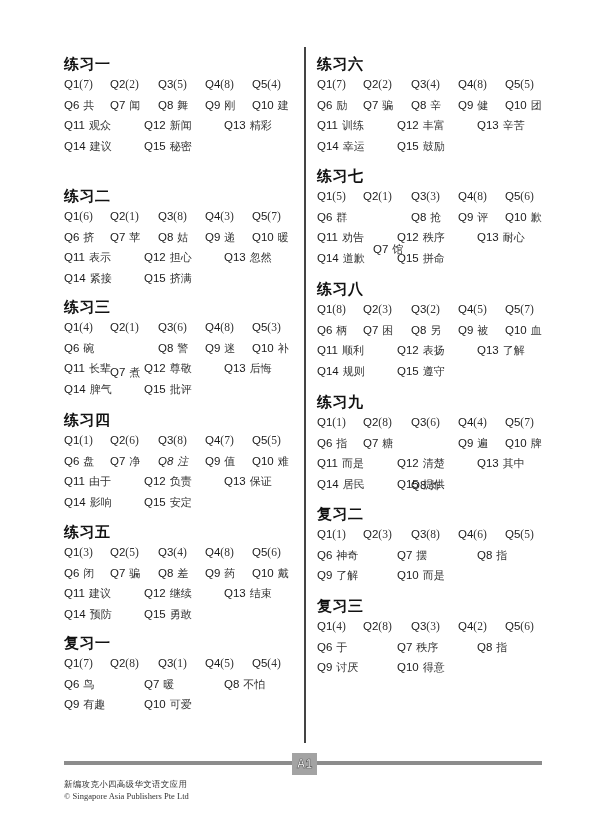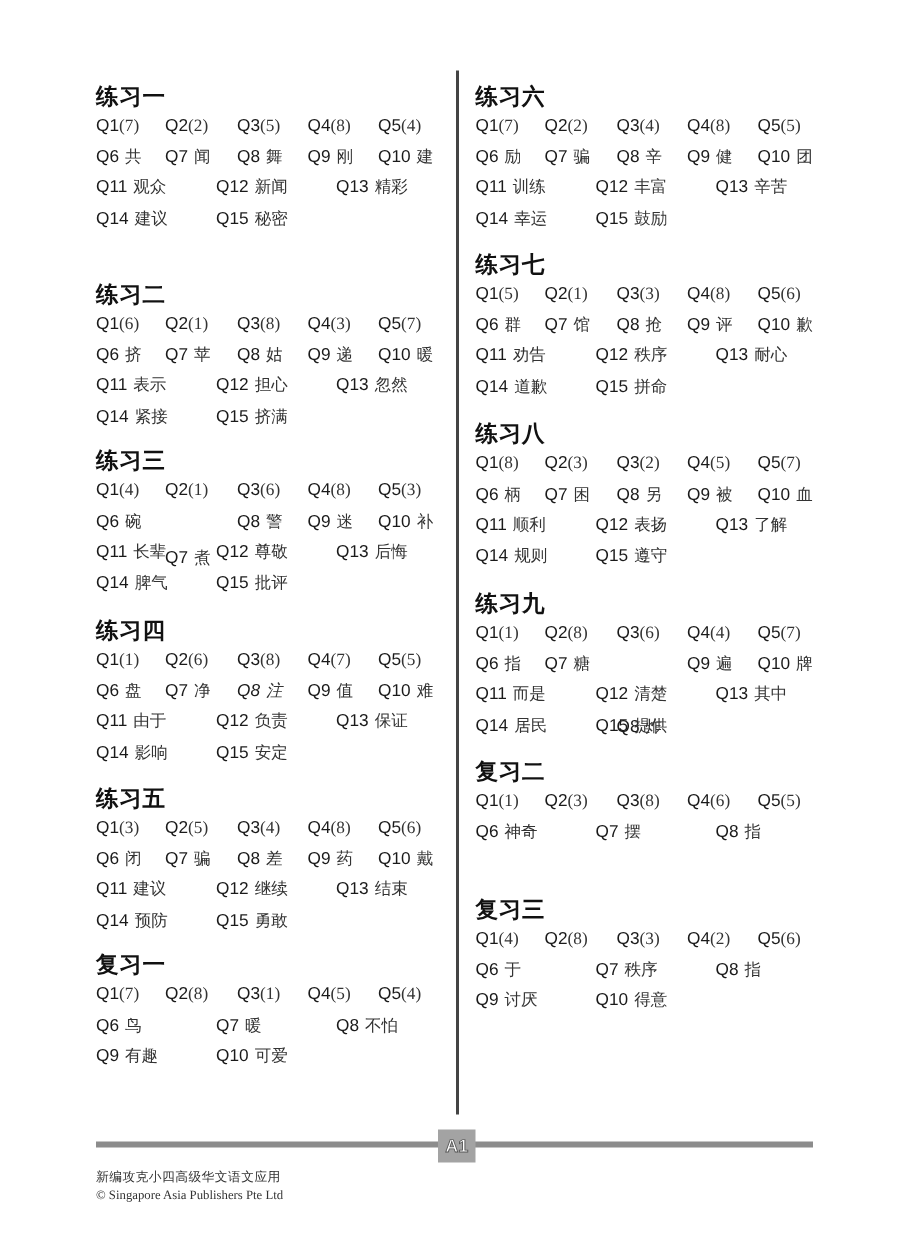--- a/index.html
+++ b/index.html
@@ -208,21 +208,21 @@
         <div class="sec-title">练习七</div>
         <div class="row">
           <span class="cell" style="left: 0px;"><span class="q">Q1</span><span class="paren">(5)</span></span>
           <span class="cell" style="left: 46px;"><span class="q">Q2</span><span class="paren">(1)</span></span>
           <span class="cell" style="left: 94px;"><span class="q">Q3</span><span class="paren">(3)</span></span>
           <span class="cell" style="left: 141px;"><span class="q">Q4</span><span class="paren">(8)</span></span>
           <span class="cell" style="left: 188px;"><span class="q">Q5</span><span class="paren">(6)</span></span>
         </div>
         <div class="row">
           <span class="cell" style="left: 0px;"><span class="q">Q6</span><span class="ans">群</span></span>
-          <span class="cell" style="left: 46px;"><span class="q">Q7</span><span class="ans">馆</span></span>
+          <span class="cell" style="left: 56px; margin-top: 32px;"><span class="q">Q7</span><span class="ans">馆</span></span>
           <span class="cell" style="left: 94px;"><span class="q">Q8</span><span class="ans">抢</span></span>
           <span class="cell" style="left: 141px;"><span class="q">Q9</span><span class="ans">评</span></span>
           <span class="cell" style="left: 188px;"><span class="q">Q10</span><span class="ans">歉</span></span>
         </div>
         <div class="row">
           <span class="cell" style="left: 0px;"><span class="q">Q11</span><span class="ans">劝告</span></span>
           <span class="cell" style="left: 80px;"><span class="q">Q12</span><span class="ans">秩序</span></span>
           <span class="cell" style="left: 160px;"><span class="q">Q13</span><span class="ans">耐心</span></span>
         </div>
         <div class="row">
@@ -288,20 +288,24 @@
           <span class="cell" style="left: 0px;"><span class="q">Q1</span><span class="paren">(1)</span></span>
           <span class="cell" style="left: 46px;"><span class="q">Q2</span><span class="paren">(3)</span></span>
           <span class="cell" style="left: 94px;"><span class="q">Q3</span><span class="paren">(8)</span></span>
           <span class="cell" style="left: 141px;"><span class="q">Q4</span><span class="paren">(6)</span></span>
           <span class="cell" style="left: 188px;"><span class="q">Q5</span><span class="paren">(5)</span></span>
         </div>
         <div class="row">
           <span class="cell" style="left: 0px;"><span class="q">Q6</span><span class="ans">神奇</span></span>
           <span class="cell" style="left: 80px;"><span class="q">Q7</span><span class="ans">摆</span></span>
           <span class="cell" style="left: 160px;"><span class="q">Q8</span><span class="ans">指</span></span>
+        </div>
+        <div class="row">
+          <span class="cell" style="left: 0px;"><span class="q">Q9</span><span class="ans">了解</span></span>
+          <span class="cell" style="left: 80px;"><span class="q">Q10</span><span class="ans">而是</span></span>
         </div>
       </div>
       <div class="section" style="top: 597px;">
         <div class="sec-title">复习三</div>
         <div class="row">
           <span class="cell" style="left: 0px;"><span class="q">Q1</span><span class="paren">(4)</span></span>
           <span class="cell" style="left: 46px;"><span class="q">Q2</span><span class="paren">(8)</span></span>
           <span class="cell" style="left: 94px;"><span class="q">Q3</span><span class="paren">(3)</span></span>
           <span class="cell" style="left: 141px;"><span class="q">Q4</span><span class="paren">(2)</span></span>
           <span class="cell" style="left: 188px;"><span class="q">Q5</span><span class="paren">(6)</span></span>

